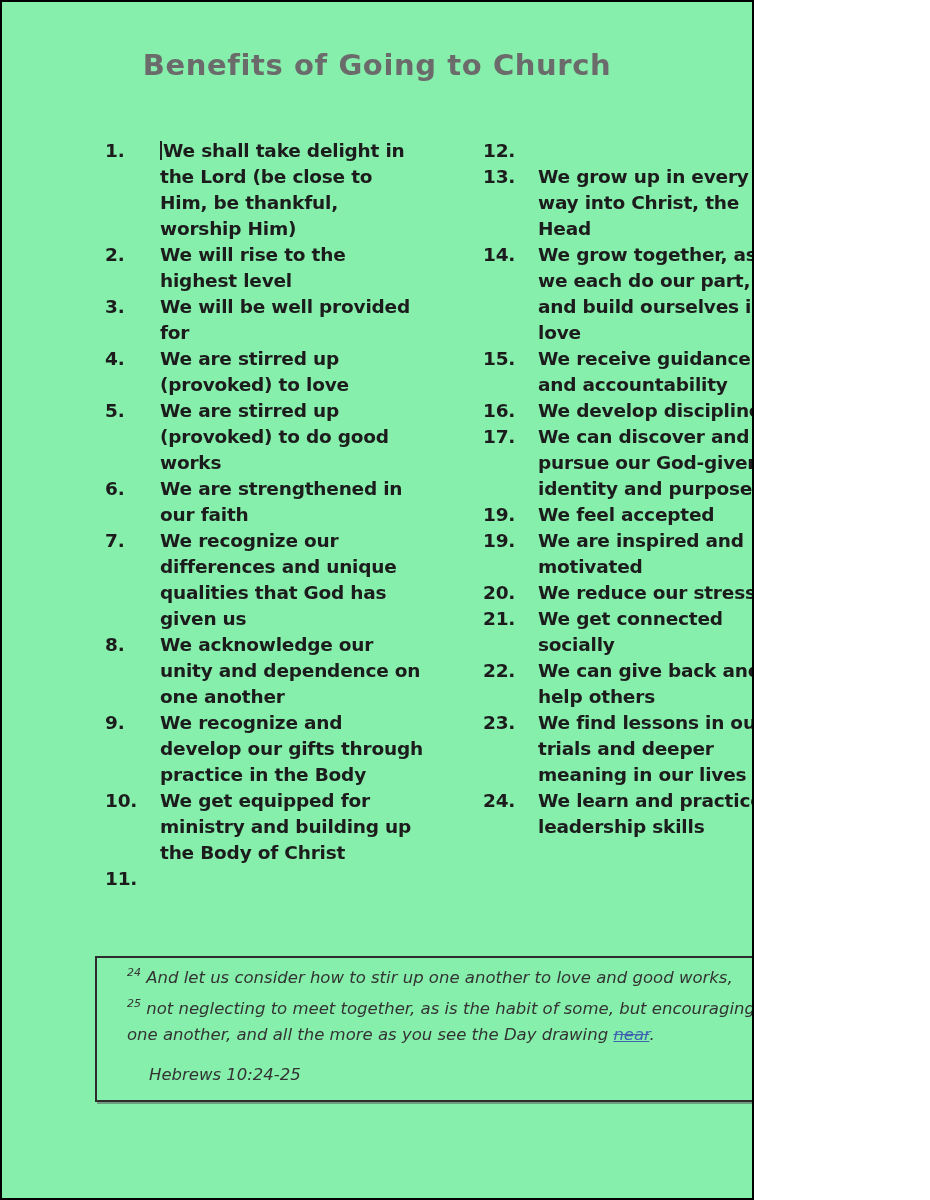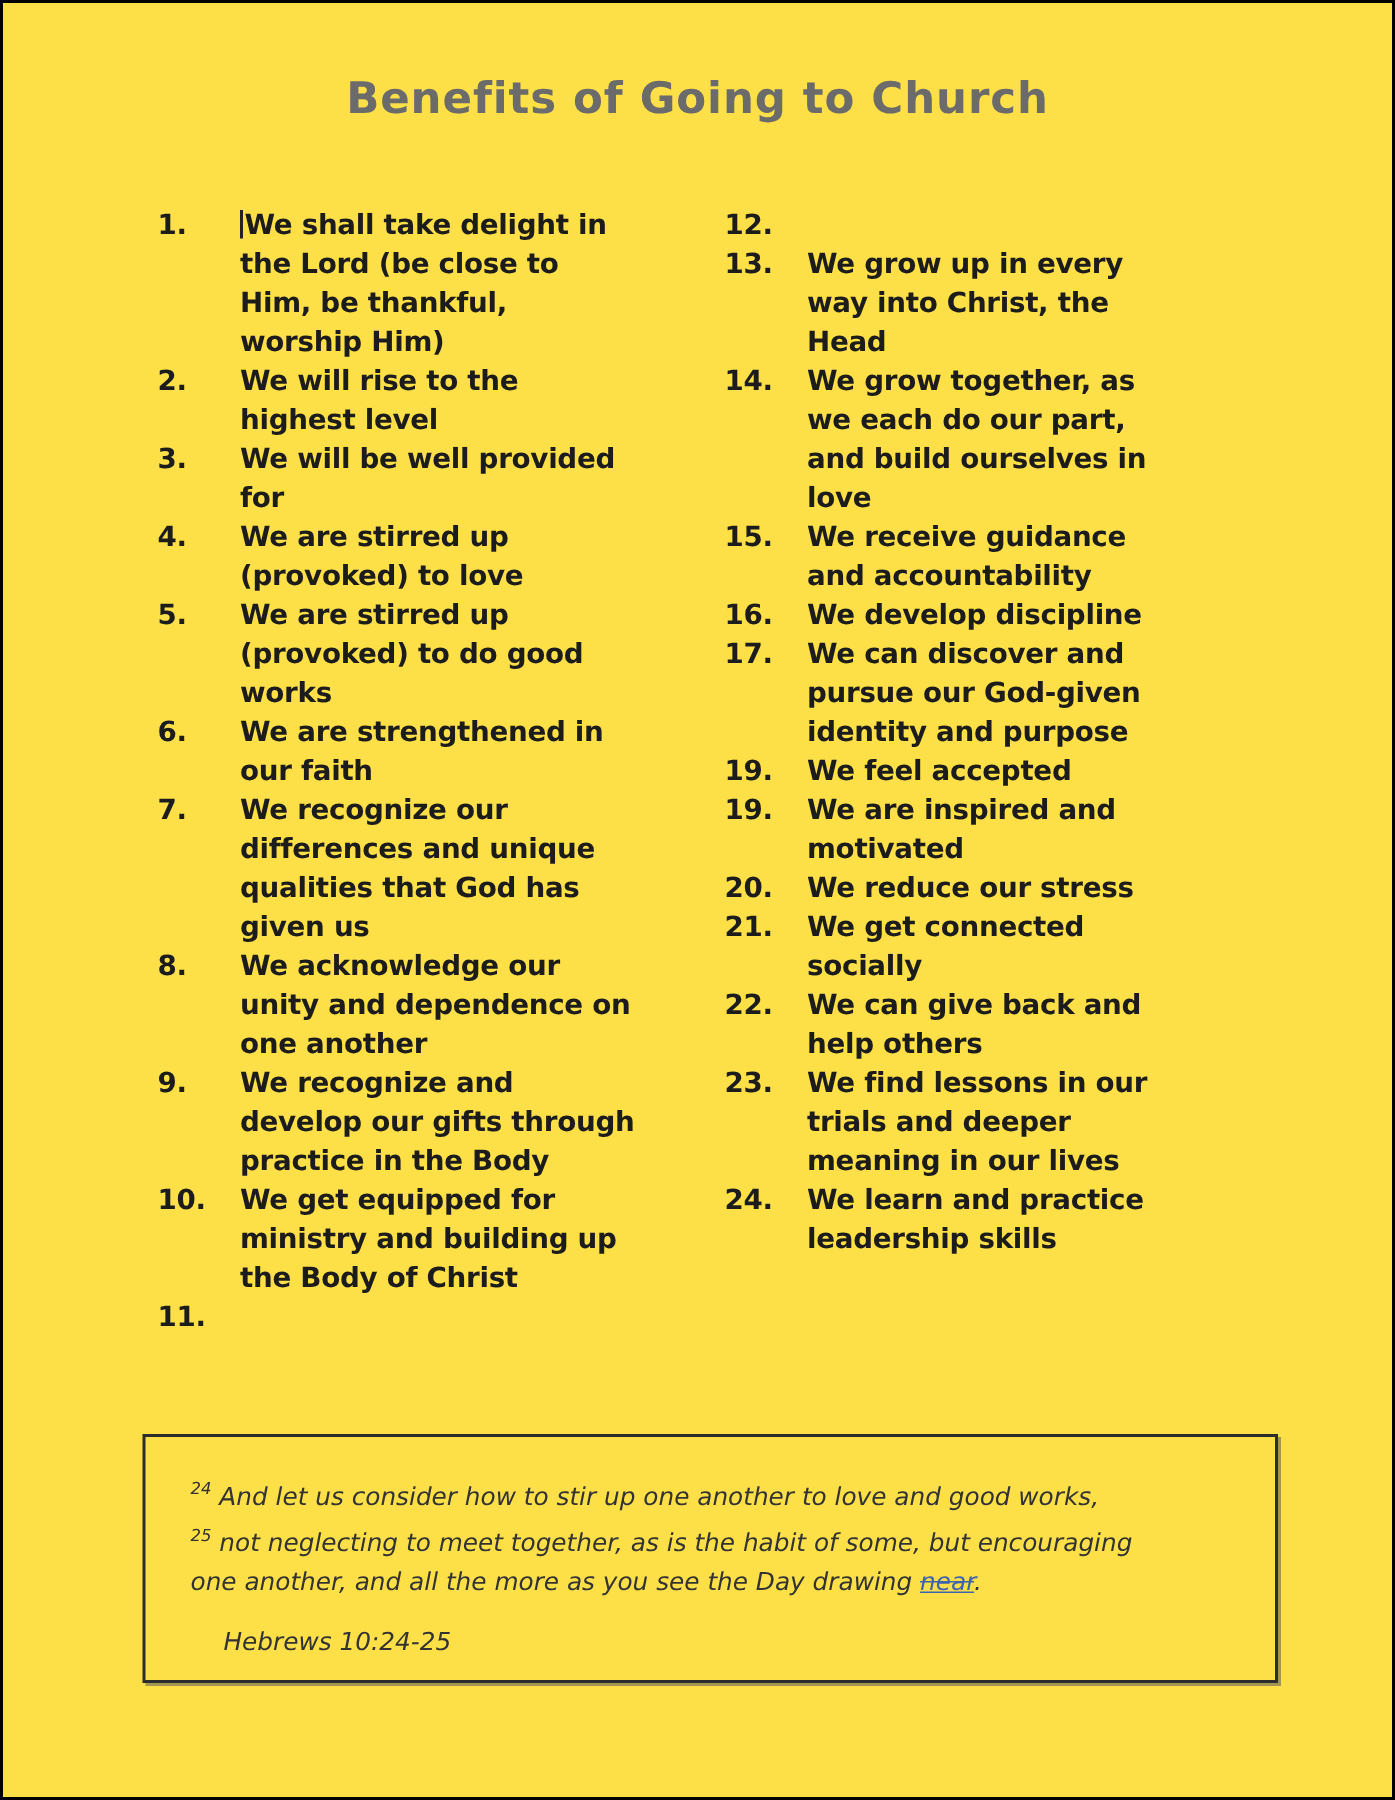--- a/index.html
+++ b/index.html
@@ -1,20 +1,20 @@
 <!DOCTYPE html>
 <html><head>
 <meta charset="utf-8">
 <style>
   * { margin:0; padding:0; box-sizing:border-box; }
   html,body { background:#fff; }
   .page {
-    width:930px; height:1200px;
+    width:754px; height:1200px;
     border:2px solid #000;
-    background:#fde047;
+    background:#86efac;
     font-family:"DejaVu Sans", sans-serif;
     position:relative;
     overflow:hidden;
   }
   .doc-title {
     margin-top:46px;
     text-align:center;
     color:#6b6b6b;
     font-size:29px;
     font-weight:bold;
@@ -45,21 +45,21 @@
     background:#222;
     vertical-align:-3px;
     margin-right:1px;
   }
   .quote-box {
     margin-top:64px;
     margin-left:93px;
     width:757px;
     border:2px solid #2d2d2d;
     box-shadow:2px 2px 0 rgba(90,90,90,0.55);
-    padding:22px 18px 12px 30px;
+    padding:2px 18px 12px 30px;
     font-style:italic;
     color:#333;
     font-size:16.5px;
     line-height:26px;
   }
   .quote-text { white-space:pre-line; }
   .sup {
     font-size:11px;
     vertical-align:7px;
     font-style:italic;

